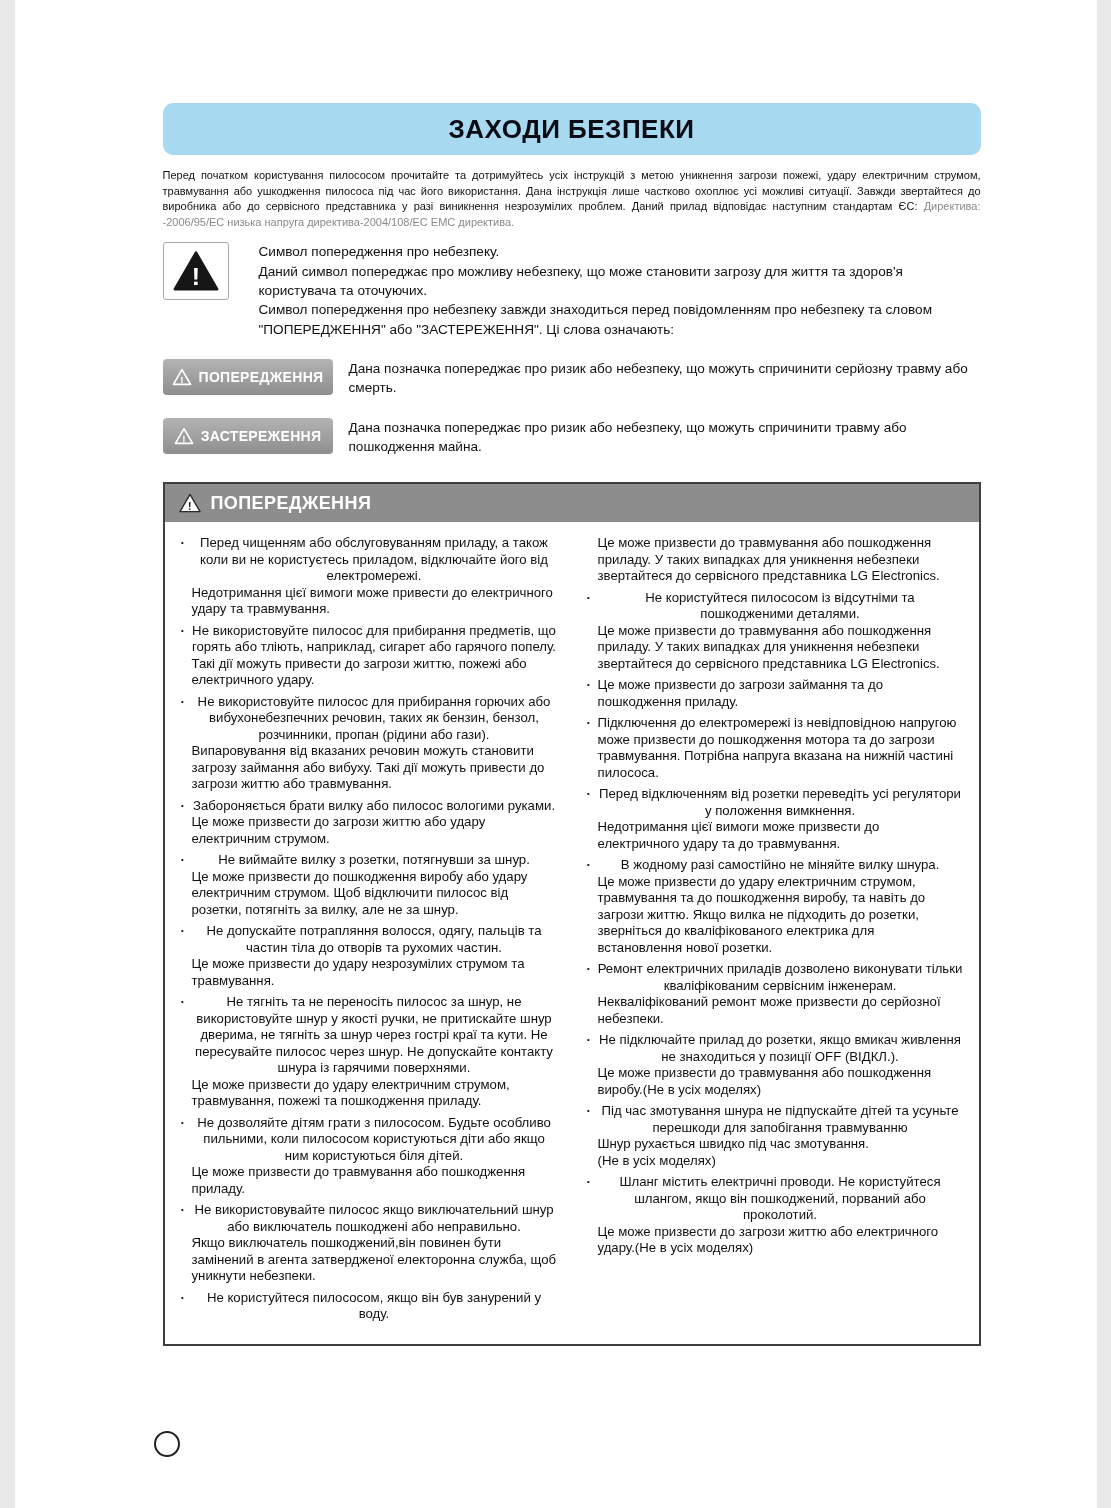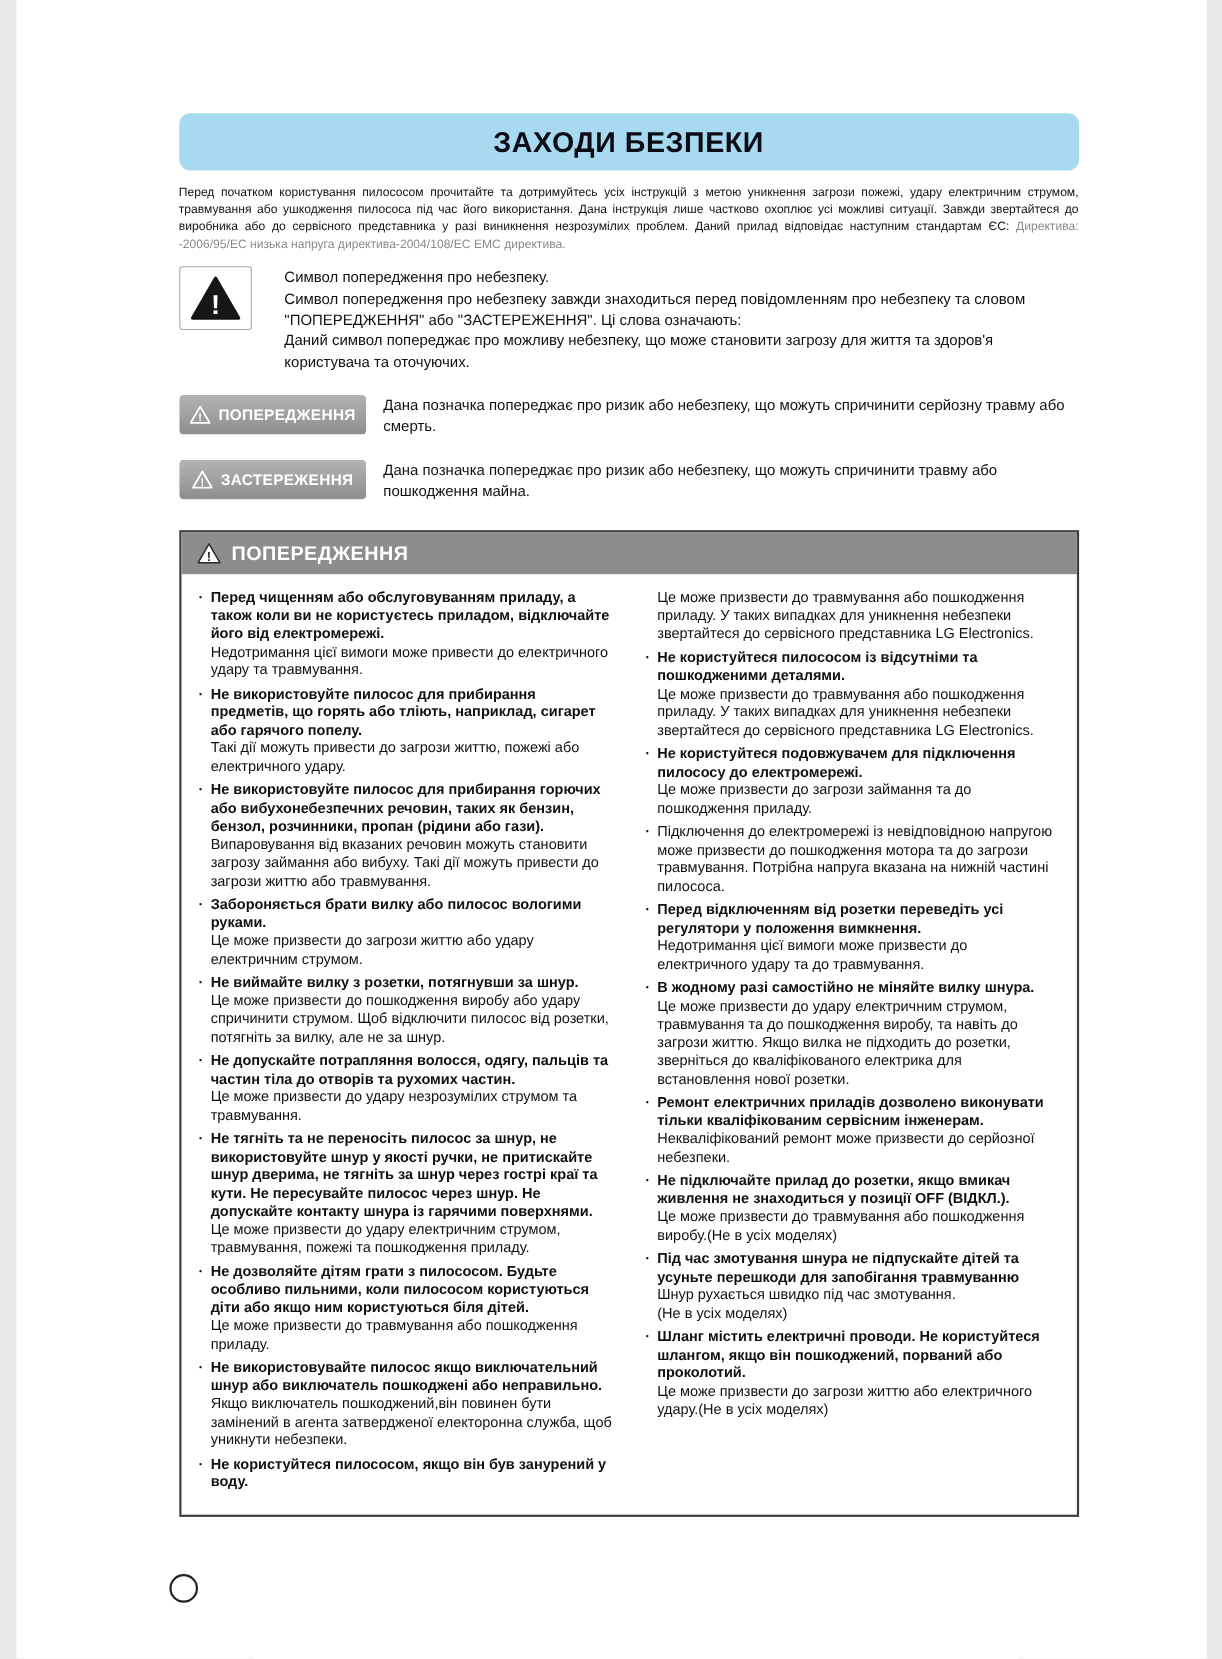--- a/index.html
+++ b/index.html
@@ -35,21 +35,21 @@
   .box-header{
     height:38px;background:var(--box-header-bg,#8d8d8d);
     display:flex;align-items:center;gap:10px;padding-left:14px;
     color:#fff;font-size:18px;font-weight:bold;letter-spacing:.4px;
   }
   .cols{display:flex;gap:30px;padding:13px 16px 16px;}
   .col{flex:1;min-width:0;font-size:13.2px;line-height:1.25;}
   .item{display:flex;margin-bottom:5px;}
   .bullet{flex:0 0 11px;font-weight:bold;}
   .itext{flex:1;}
-  .lead{display:block;font-weight:bold;}
+  .lead{display:block;font-weight:normal;text-align:center;}
   .ibody{display:block;white-space:pre-line;}
   .page-circle{
     position:absolute;left:139px;top:1431px;width:26px;height:26px;
     border:2px solid #222;border-radius:50%;background:#fff;box-sizing:border-box;
   }
   .icon-svg{display:block;}
 </style>
 </head>
 <body>
 
@@ -64,22 +64,22 @@
 
     <div class="symbol-row">
       <div class="symbol-box">
         <svg class="icon-svg" width="46" height="42" viewBox="0 0 24 22">
           <path d="M12 1.5 L23 20.5 L1 20.5 Z" fill="#161616" stroke="#161616" stroke-width="1.5" stroke-linejoin="round"></path>
           <text x="12" y="18.5" text-anchor="middle" font-size="13" font-weight="bold" fill="#ffffff" font-family="Liberation Sans, sans-serif">!</text>
         </svg>
       </div>
       <div class="symbol-text">
         <p>Символ попередження про небезпеку.</p>
+        <p>Даний символ попереджає про можливу небезпеку, що може становити загрозу для життя та здоров'я користувача та оточуючих.</p>
         <p>Символ попередження про небезпеку завжди знаходиться перед повідомленням про небезпеку та словом "ПОПЕРЕДЖЕННЯ" або "ЗАСТЕРЕЖЕННЯ". Ці слова означають:</p>
-        <p>Даний символ попереджає про можливу небезпеку, що може становити загрозу для життя та здоров'я користувача та оточуючих.</p>
       </div>
     </div>
 
     <div class="notice-row">
       <div class="badge">
         <svg class="icon-svg" width="20" height="18" viewBox="0 0 24 22">
           <path d="M12 2 L22.5 20 L1.5 20 Z" fill="none" stroke="#ffffff" stroke-width="2" stroke-linejoin="round"></path>
           <text x="12" y="18" text-anchor="middle" font-size="12" font-weight="bold" fill="#ffffff" font-family="Liberation Sans, sans-serif">!</text>
         </svg>
         <span>ПОПЕРЕДЖЕННЯ</span>
@@ -133,21 +133,21 @@
               <span class="bullet">·</span>
               <span class="itext">
                 <span class="lead">Забороняється брати вилку або пилосос вологими руками.</span>
                 <span class="ibody">Це може призвести до загрози життю або удару електричним струмом.</span>
               </span>
             </div>
             <div class="item">
               <span class="bullet">·</span>
               <span class="itext">
                 <span class="lead">Не виймайте вилку з розетки, потягнувши за шнур.</span>
-                <span class="ibody">Це може призвести до пошкодження виробу або удару спричинити струмом. Щоб відключити пилосос від розетки, потягніть за вилку, але не за шнур.</span>
+                <span class="ibody">Це може призвести до пошкодження виробу або удару електричним струмом. Щоб відключити пилосос від розетки, потягніть за вилку, але не за шнур.</span>
               </span>
             </div>
             <div class="item">
               <span class="bullet">·</span>
               <span class="itext">
                 <span class="lead">Не допускайте потрапляння волосся, одягу, пальців та частин тіла до отворів та рухомих частин.</span>
                 <span class="ibody">Це може призвести до удару незрозумілих струмом та травмування.</span>
               </span>
             </div>
             <div class="item">
@@ -188,21 +188,20 @@
             <div class="item">
               <span class="bullet">·</span>
               <span class="itext">
                 <span class="lead">Не користуйтеся пилососом із відсутніми та пошкодженими деталями.</span>
                 <span class="ibody">Це може призвести до травмування або пошкодження приладу.  У таких випадках для уникнення небезпеки звертайтеся до сервісного представника LG Electronics.</span>
               </span>
             </div>
             <div class="item">
               <span class="bullet">·</span>
               <span class="itext">
-                <span class="lead">Не користуйтеся подовжувачем для підключення пилососу до електромережі.</span>
                 <span class="ibody">Це може призвести до загрози займання та до пошкодження приладу.</span>
               </span>
             </div>
             <div class="item">
               <span class="bullet">·</span>
               <span class="itext">
                 <span class="ibody">Підключення до електромережі із невідповідною напругою може призвести до пошкодження мотора та до загрози травмування. Потрібна напруга вказана на нижній частині пилососа.</span>
               </span>
             </div>
             <div class="item">

